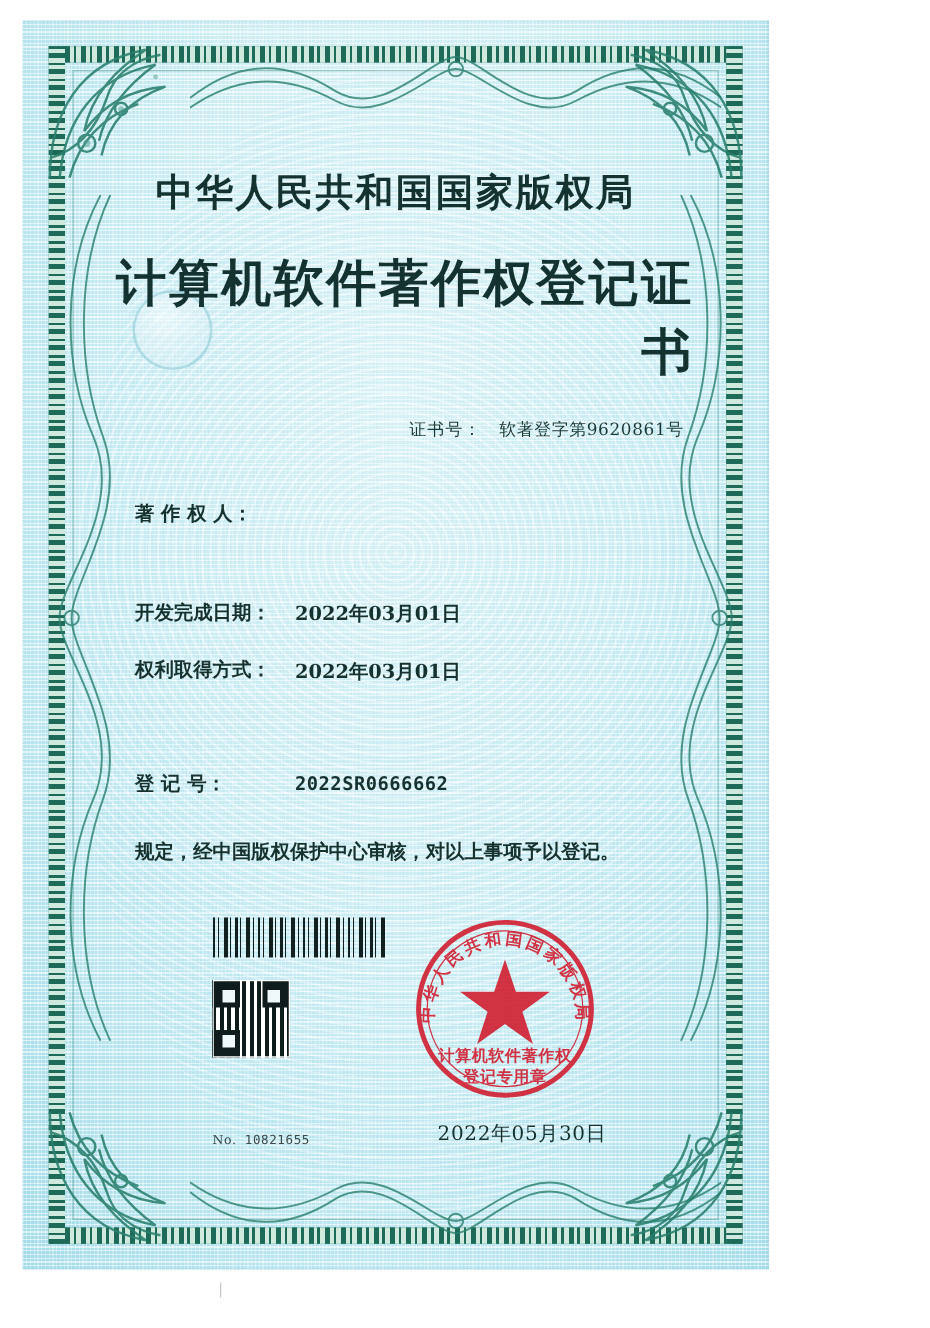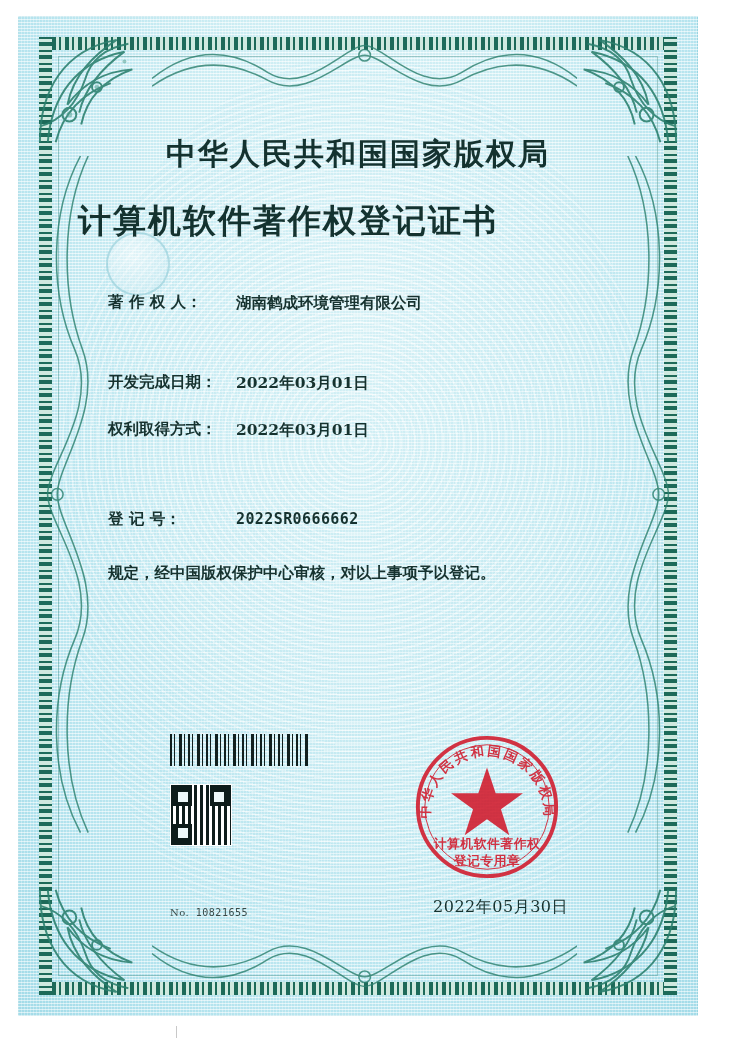--- a/index.html
+++ b/index.html
@@ -13,21 +13,21 @@
     font-family: "Liberation Serif", serif;
     position: relative;
     overflow: hidden;
   }
 
   
   #certificate {
     position: absolute;
     left: 18px;
     top: 16px;
-    width: 680px;
+    width: 597px;
     height: 1000px;
     background:
       radial-gradient(ellipse at 50% 30%, #e8f9fb 0%, #d6f2f7 45%, #bfe9f2 75%, #aadfeb 100%);
     box-shadow: inset 0 0 0 1px #9fd8e4;
   }
 
   
   #certificate .texture {
     position: absolute;
     inset: 0;
@@ -117,23 +117,23 @@
   .org-title {
     text-align: center;
     font-family: "DejaVu Serif", "Liberation Serif", serif;
     font-size: 30px;
     font-weight: bold;
     letter-spacing: 2px;
     color: #14322f;
     margin-top: 58px;
   }
   .doc-title {
-    text-align: left;
-    font-family: "DejaVu Serif", "Liberation Serif", serif;
-    font-size: 33px;
+    text-align: right;
+    font-family: "DejaVu Serif", "Liberation Serif", serif;
+    font-size: 40px;
     font-weight: bold;
     letter-spacing: 2px;
     color: #14322f;
     margin-top: 24px;
   }
 
   .cert-no {
     margin-top: 26px;
     text-align: right;
     padding-right: 8px;
@@ -380,29 +380,31 @@
     </g>
   </svg>
 
   <div class="watermark-circle"></div>
 
   <div class="content">
 
     <div class="org-title">中华人民共和国国家版权局</div>
     <div class="doc-title">计算机软件著作权登记证书</div>
 
+    <div class="cert-no">
+      <span class="label">证书号：</span><span class="value">软著登字第9620861号</span>
+    </div>
 
     <div class="fields">
 
 
       <div class="gap-lg"></div>
 
       <div class="field-row">
         <div class="field-label">著 作 权 人：</div>
-        <div class="field-value">湖南鹤成环境管理有限公司</div>
       </div>
 
       <div class="gap-lg"></div>
       <div class="gap-md"></div>
 
       <div class="field-row">
         <div class="field-label">开发完成日期：</div>
         <div class="field-value">2022年03月01日</div>
       </div>
 

